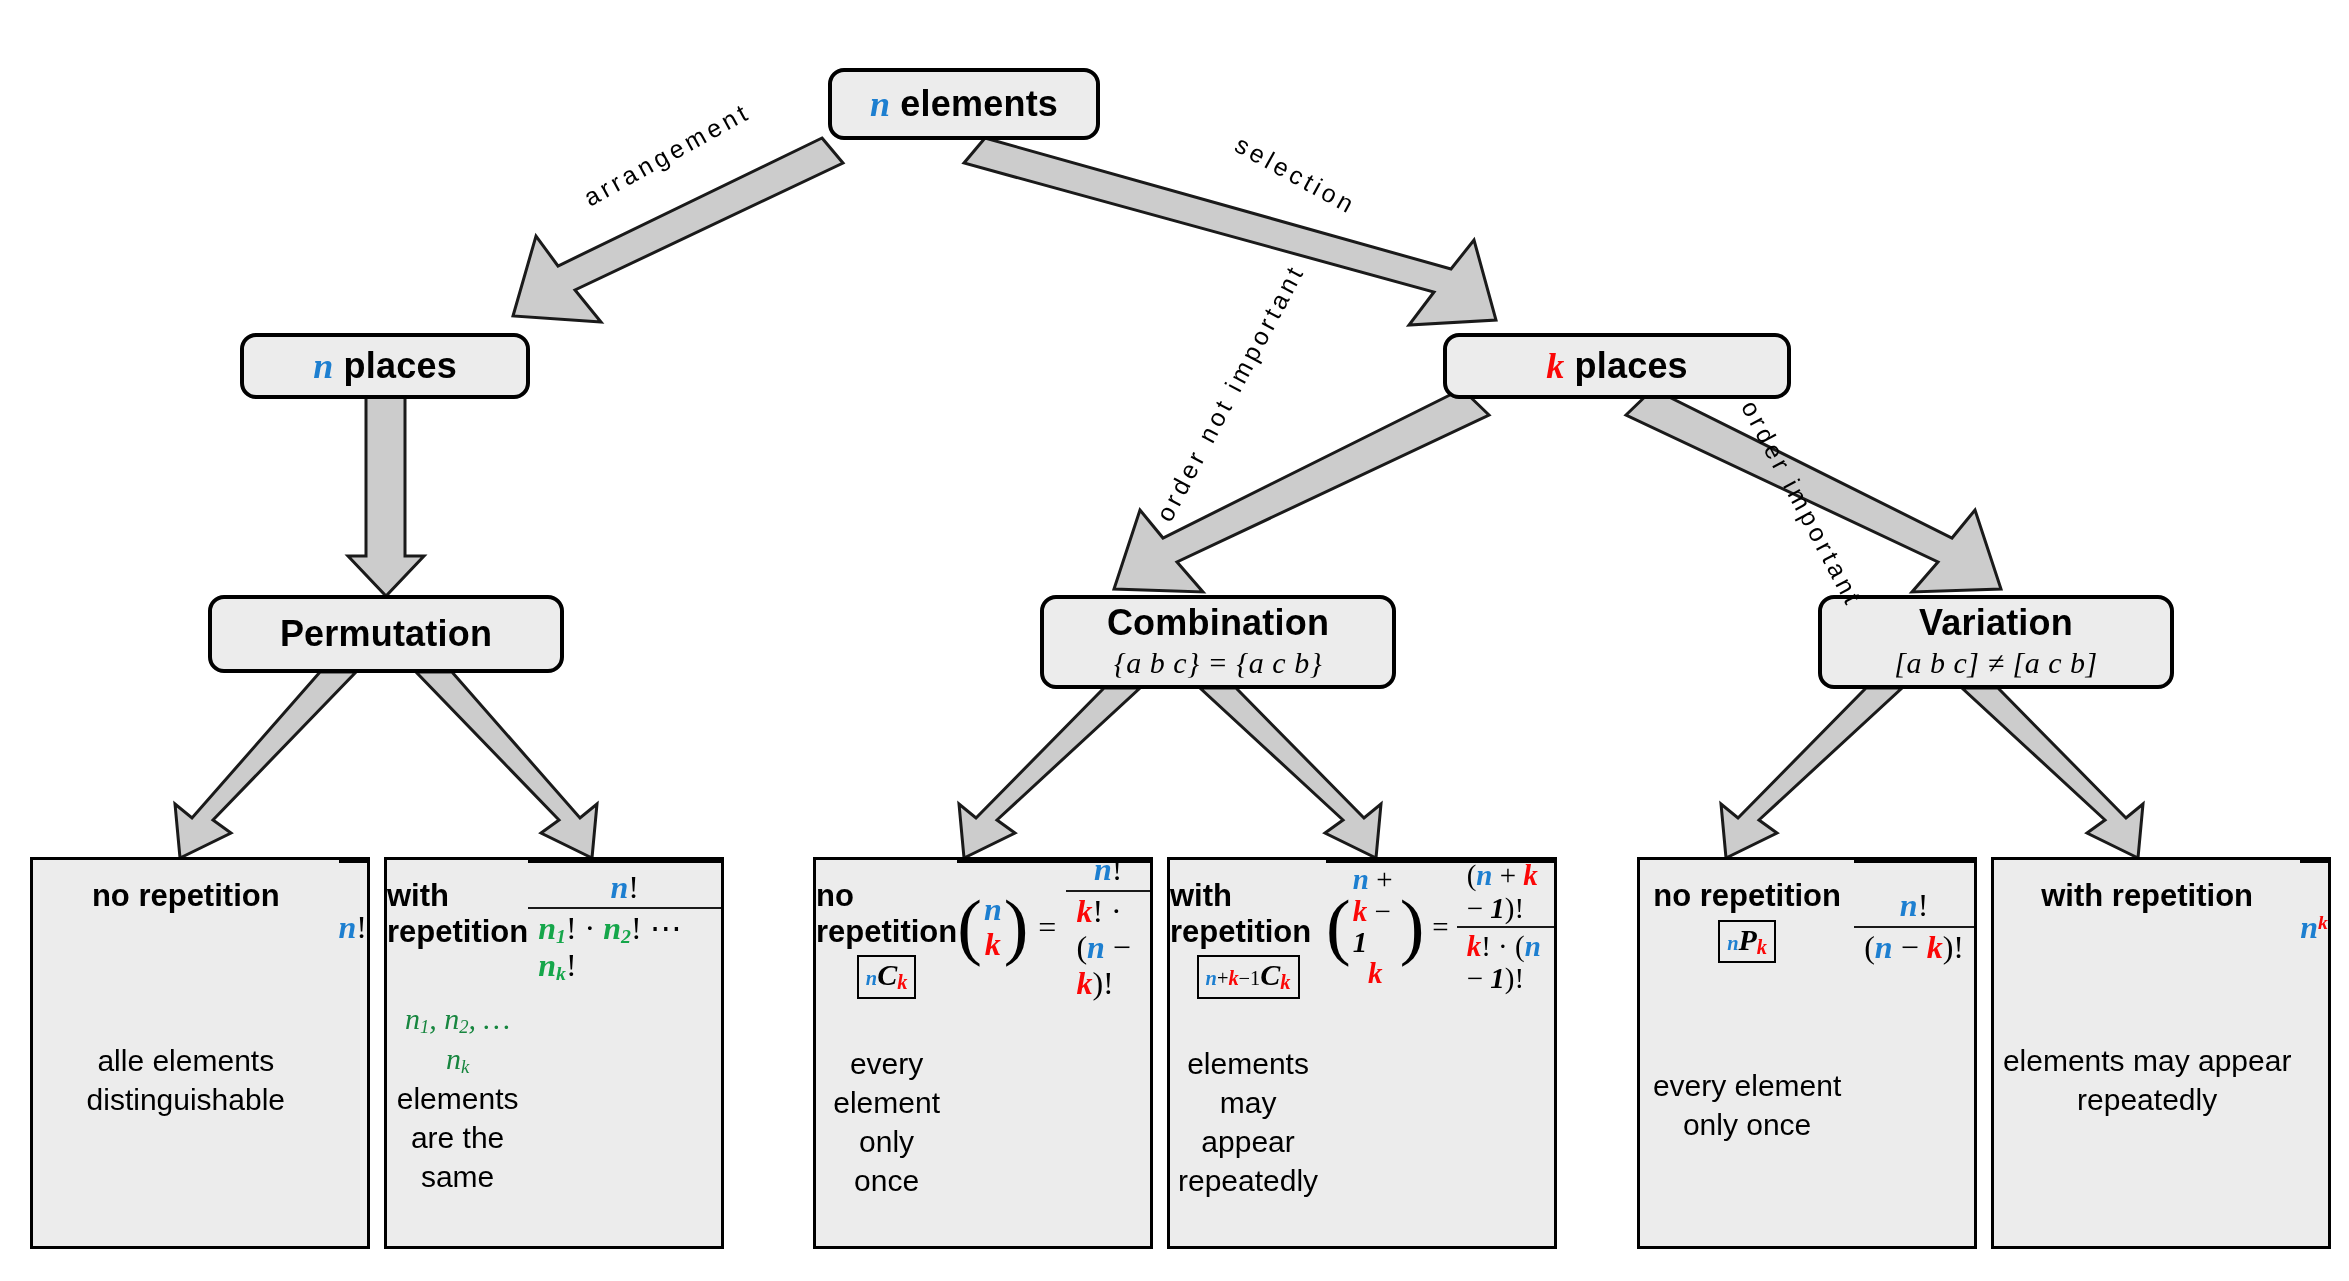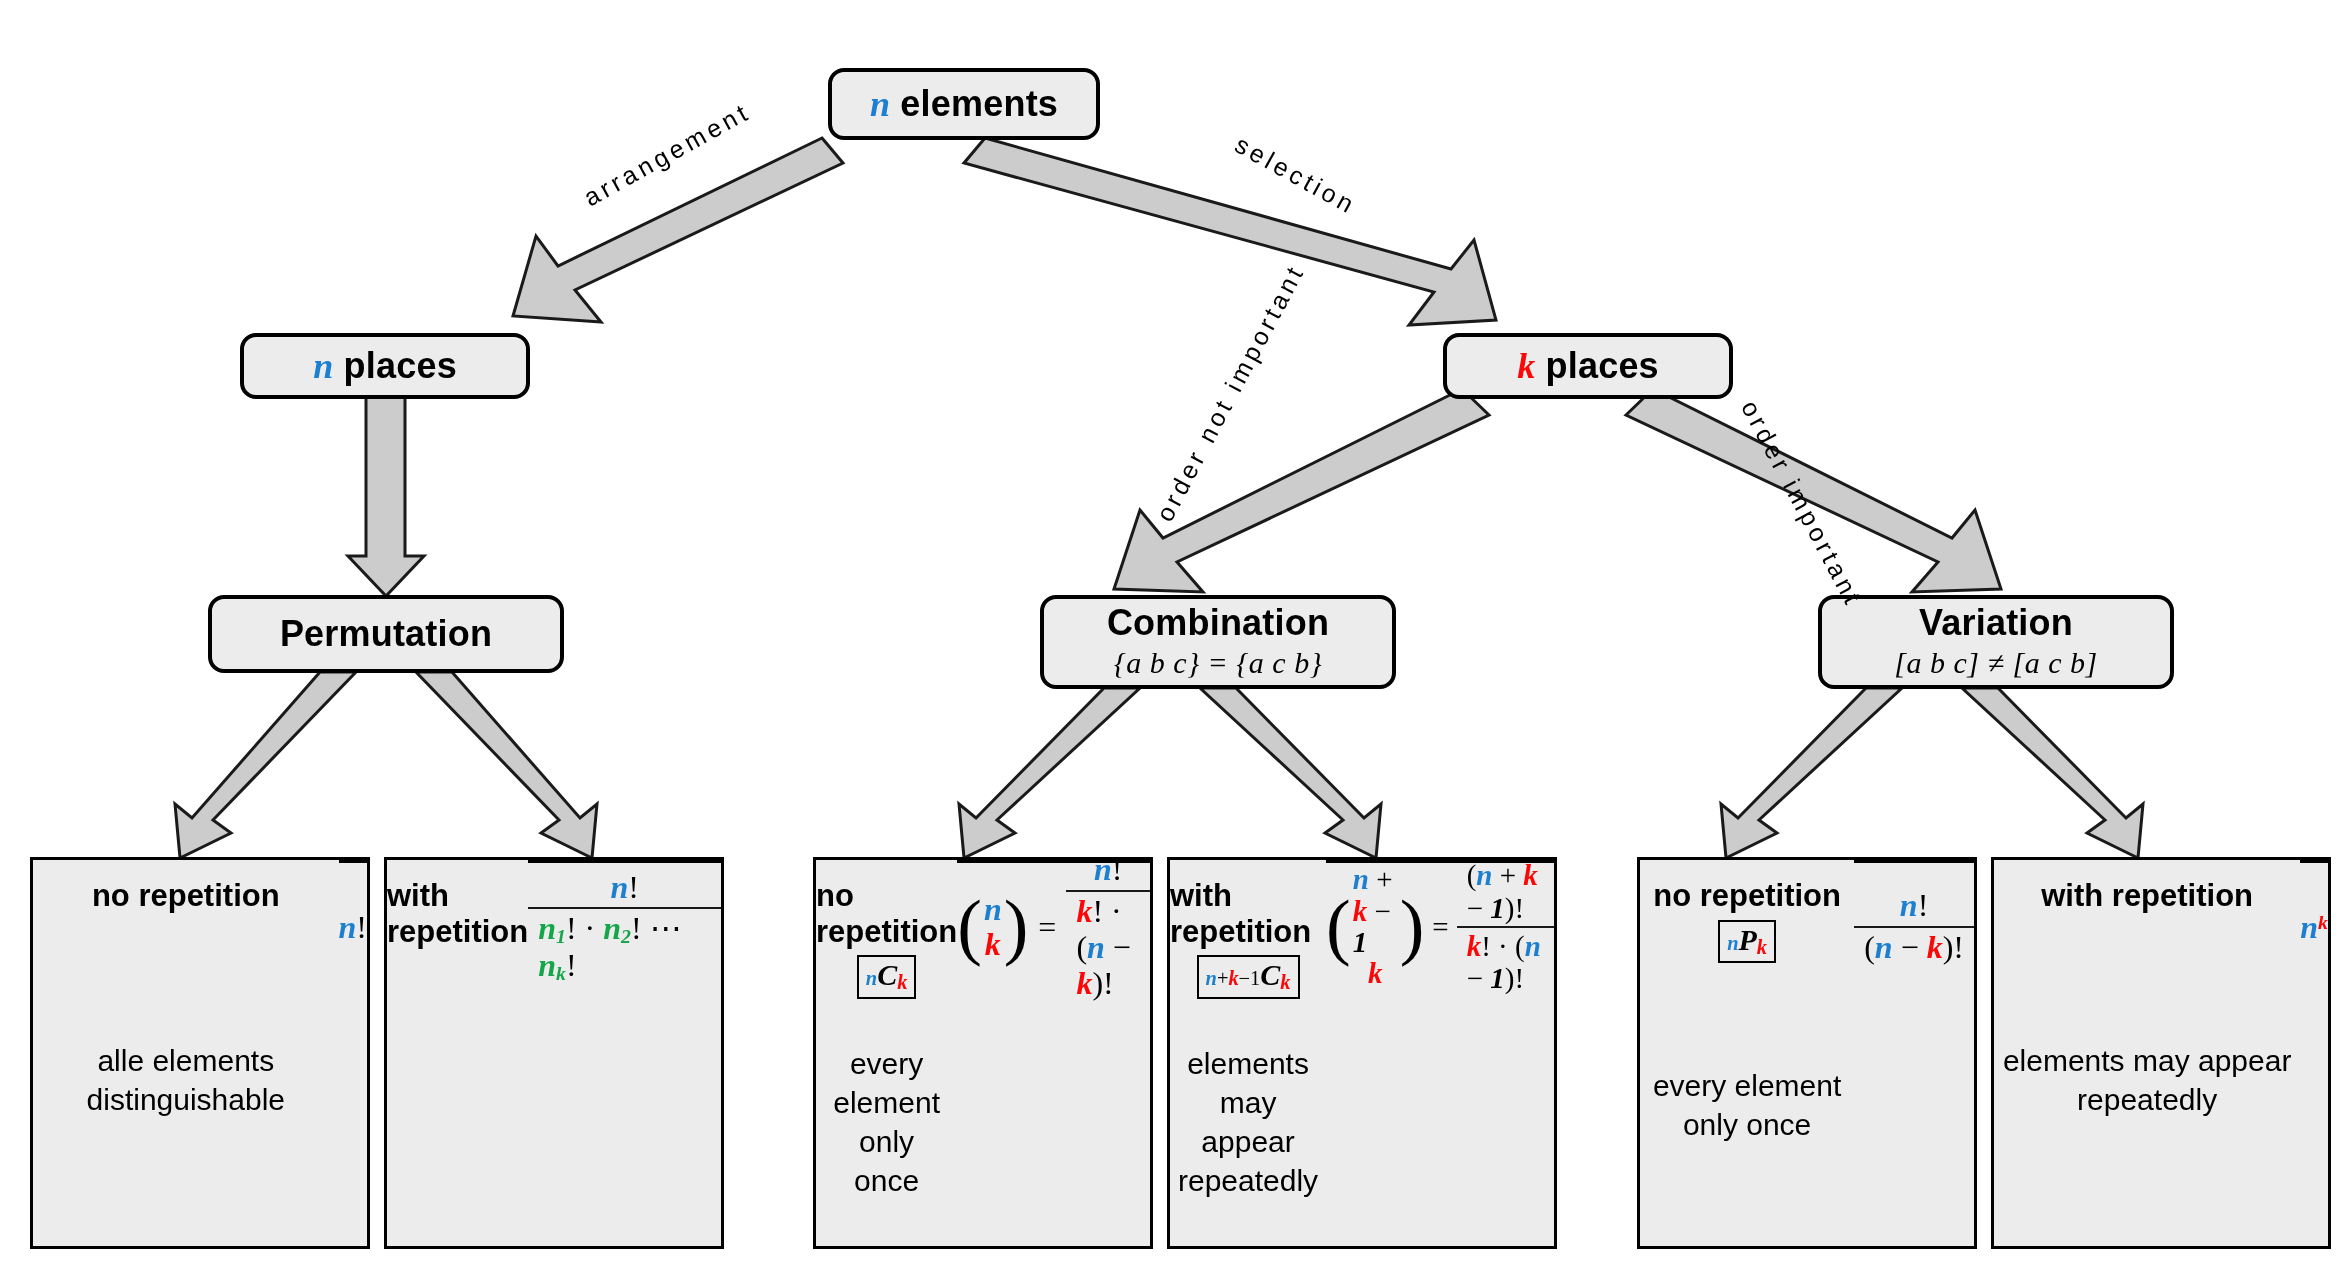--- a/index.html
+++ b/index.html
@@ -86,21 +86,21 @@
   <div class="elabel" style="left:1237px;top:128px;transform:rotate(29deg);">selection</div>
   <div class="elabel" style="left:1163px;top:505px;transform:rotate(-62deg);">order not important</div>
   <div class="elabel" style="left:1748px;top:388px;transform:rotate(62deg);">order important</div>
 
   <div class="node" style="left:240px;top:333px;width:290px;height:66px;">
     <div class="title">
       <span class="var blue">n</span><span> places</span>
     </div>
   </div>
 
-  <div class="node" style="left:1443px;top:333px;width:290px;height:66px;">
+  <div class="node" style="left:1443px;top:333px;width:348px;height:66px;">
     <div class="title">
       <span class="var red">k</span><span> places</span>
     </div>
   </div>
 
   <div class="node" style="left:208px;top:595px;width:356px;height:78px;text-align:right;">
     <div class="title">Permutation</div>
   </div>
 
   <div class="node" style="left:1040px;top:595px;width:356px;height:94px;">
@@ -125,20 +125,29 @@
     </div>
     <div class="formula">
       <span class="var blue">n</span>
         <span class="blk">!</span>
     </div>
   </div>
 
   <div class="leaf" style="left:384px;top:857px;width:340px;height:392px;">
     <div class="top">
       <div class="hdr">with repetition</div>
+      <div class="desc">
+        <div>
+          <div>
+            <span class="var green" style="font-weight:normal;">n<sub class="s">1</sub>, n<sub class="s">2</sub>, … n<sub class="s">k</sub></span>
+            <span> elements</span>
+          </div>
+          <div>are the same</div>
+        </div>
+      </div>
     </div>
     <div class="formula">
       <span class="frac">
         <span class="num"><span class="var blue">n</span><span class="blk">!</span></span>
         <span class="den"><span class="var green2">n<sub class="s">1</sub></span><span class="blk">!</span> <span class="blk">·</span> <span class="var green2">n<sub class="s">2</sub></span><span class="blk">!</span> <span class="blk">⋯</span> <span class="var green2">n<sub class="s">k</sub></span><span class="blk">!</span></span>
       </span>
     </div>
   </div>
 
   <div class="leaf" style="left:813px;top:857px;width:340px;height:392px;">

